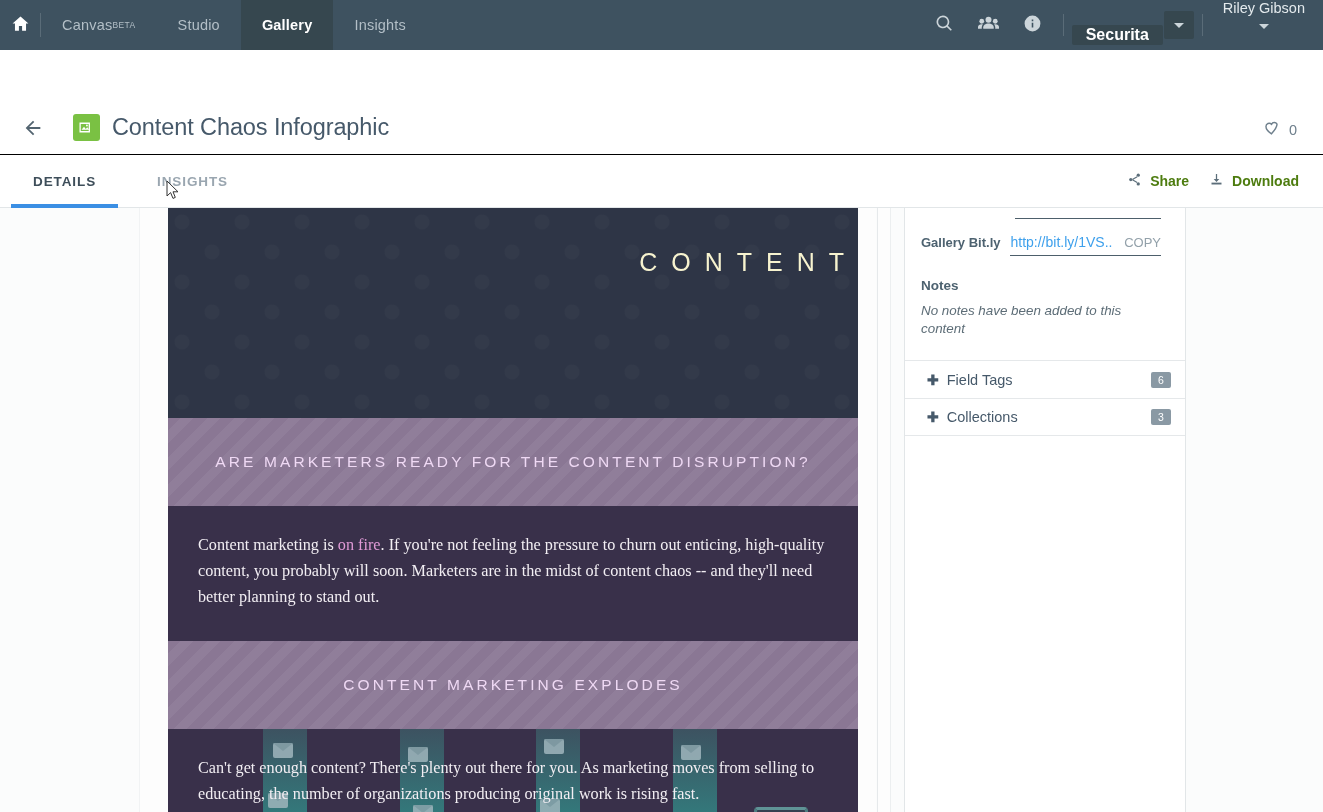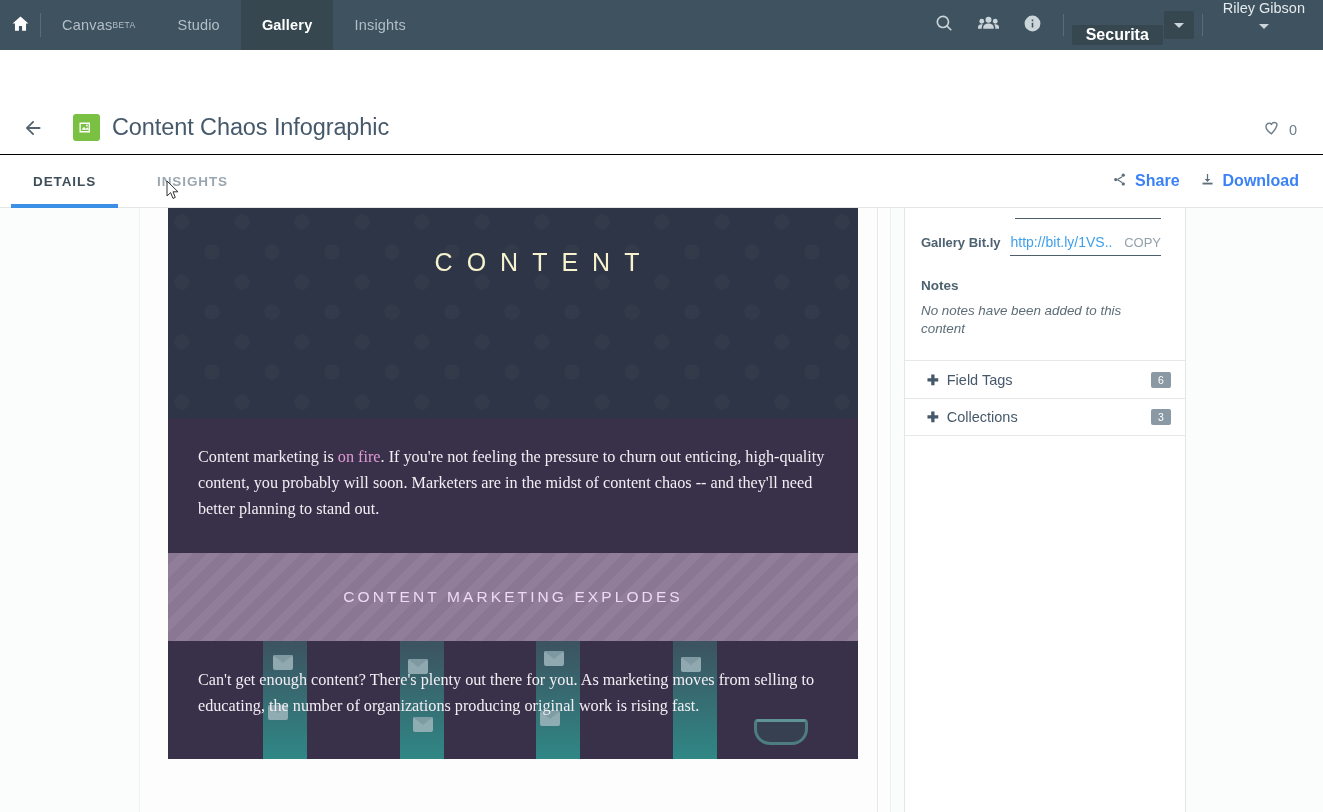--- a/index.html
+++ b/index.html
@@ -114,21 +114,21 @@
   .tab.active { color: #3e4e5a; }
   .tab.active::after {
     content: ""; position: absolute; left: 0; right: 0; bottom: -1px;
     height: 4px; background: #3b8fe4;
   }
   .tab-actions {
     margin-left: auto; display: flex; align-items: center; gap: 20px; padding-right: 24px;
   }
   .action-btn {
     display: flex; align-items: center; gap: 8px; cursor: pointer;
-    color: #3b82f6; font-size: 16px; font-weight: bold;
+    color: #4d7c0f; font-size: 14px; font-weight: bold;
   }
   .action-btn svg { fill: #5c6e7a; }
 
   
   .content {
     position: relative; height: 604px; background: #fbfcfc; display: flex;
   }
   .scroll-gutter-left { width: 140px; background: #fbfcfc; border-right: 1px solid #e8ebed; position: relative; }
   .scroll-gutter-left::after {
     content:""; position:absolute; right:-8px; top:0; width:8px; height:100%; background:#f1f3f4;
@@ -143,21 +143,21 @@
 
   
   .ig-head {
     background: #2e3546; height: 210px; position: relative; overflow: hidden;
     background-image:
       radial-gradient(circle at 14px 14px, rgba(255,255,255,.022) 7px, transparent 8px),
       radial-gradient(circle at 44px 44px, rgba(255,255,255,.022) 7px, transparent 8px);
     background-size: 60px 60px;
   }
   .ig-word-top {
-    position: absolute; top: 40px; left: 0; right: 0; text-align: center;
+    position: absolute; top: 40px; left: 0; right: 0; text-align: right;
     color: #f7f3cf; font-size: 25px; letter-spacing: 14px; font-weight: normal;
     font-family: "Liberation Sans", sans-serif; text-indent: 14px; margin-left: 48px;
   }
   .ig-word-big {
     position: absolute; top: 74px; left: 0; right: 0; text-align: center;
     color: #f8f4d1; font-size: 104px; line-height: 1; font-weight: bold;
     letter-spacing: 1px; text-indent: 4px;
     text-shadow: 5px 7px 0 #6d5a76;
     font-family: "DejaVu Sans", sans-serif;
   }
@@ -395,20 +395,21 @@
 
   <div class="scroll-gutter-left"></div>
 
   <div class="preview-wrap">
     <div class="infographic">
 
       <div class="ig-head">
         <div class="ig-word-top">CONTENT</div>
       </div>
 
+      <div class="ig-banner">ARE MARKETERS READY FOR THE CONTENT DISRUPTION?</div>
 
       <div class="ig-body">
         <span>Content marketing is </span><span class="hl">on fire</span><span>. If you're not feeling the pressure to churn out enticing, high-quality content, you probably will soon. Marketers are in the midst of content chaos -- and they'll need better planning to stand out.</span>
       </div>
 
       <div class="ig-banner">CONTENT MARKETING EXPLODES</div>
 
       <div class="ig-body ig-body-2">
         <div class="deco-cols">
           <div class="deco-col" style="left:95px"></div>

